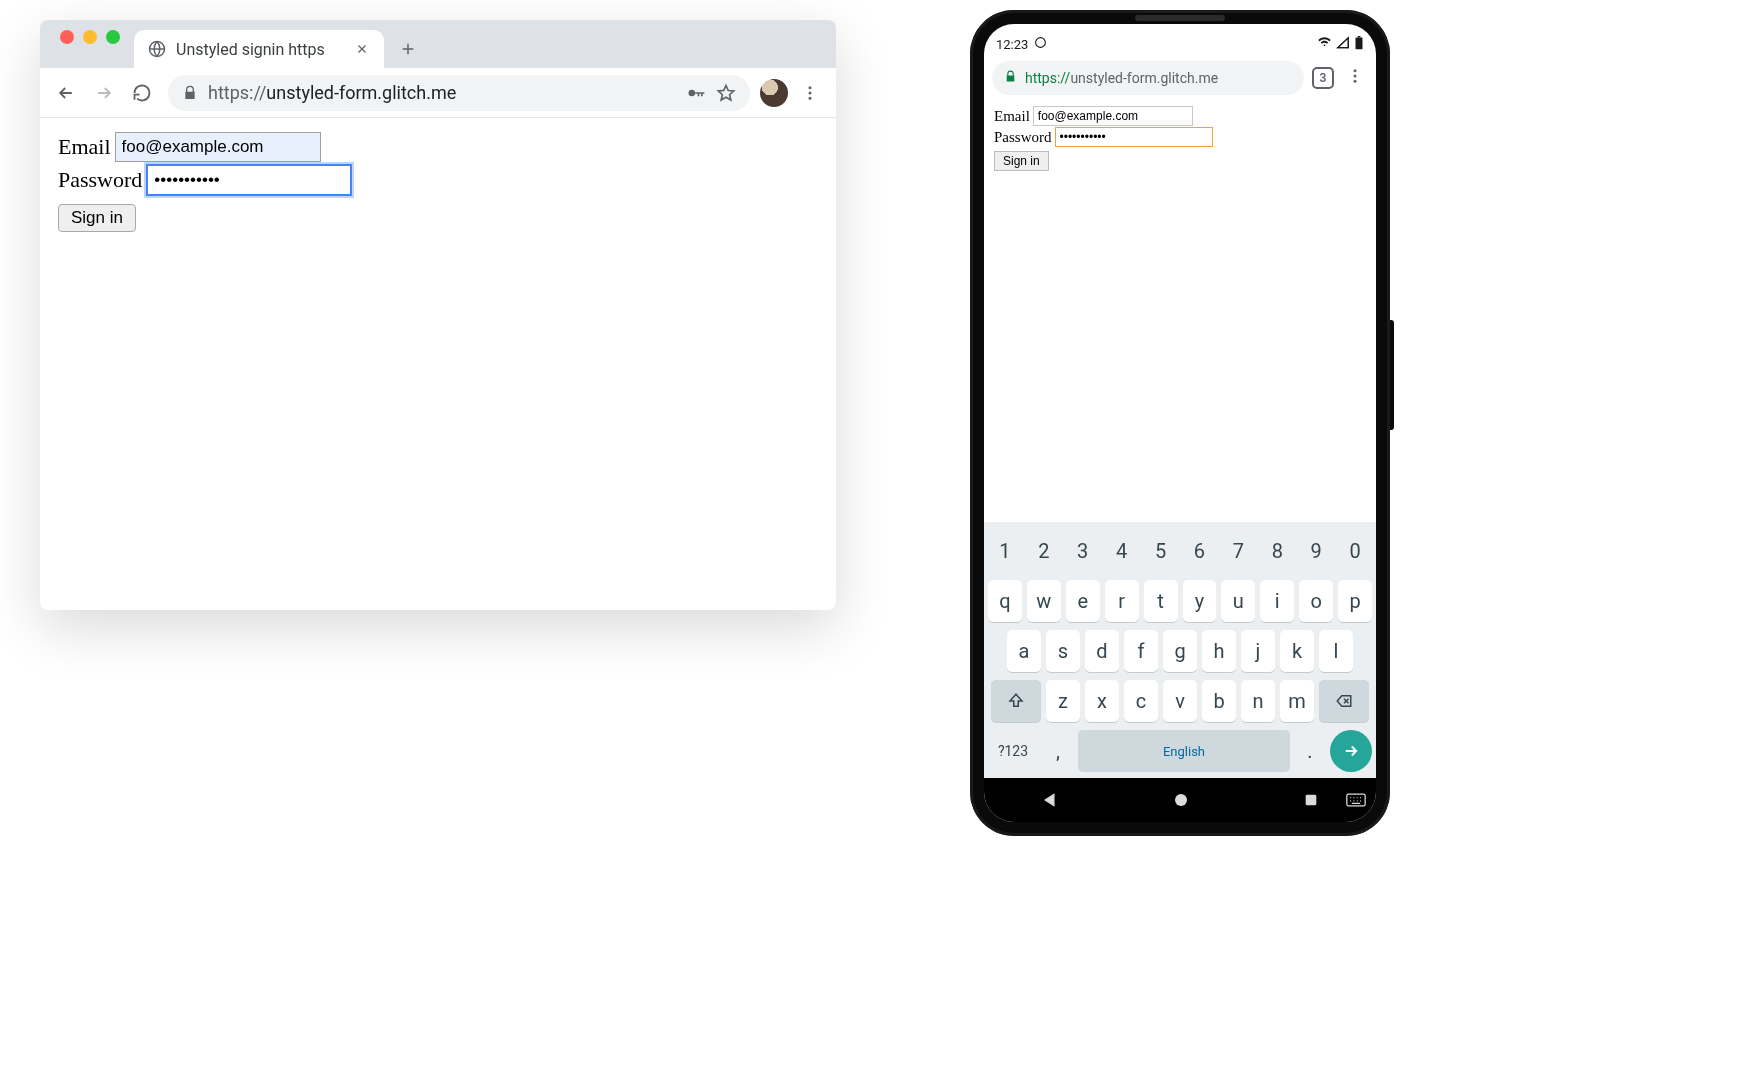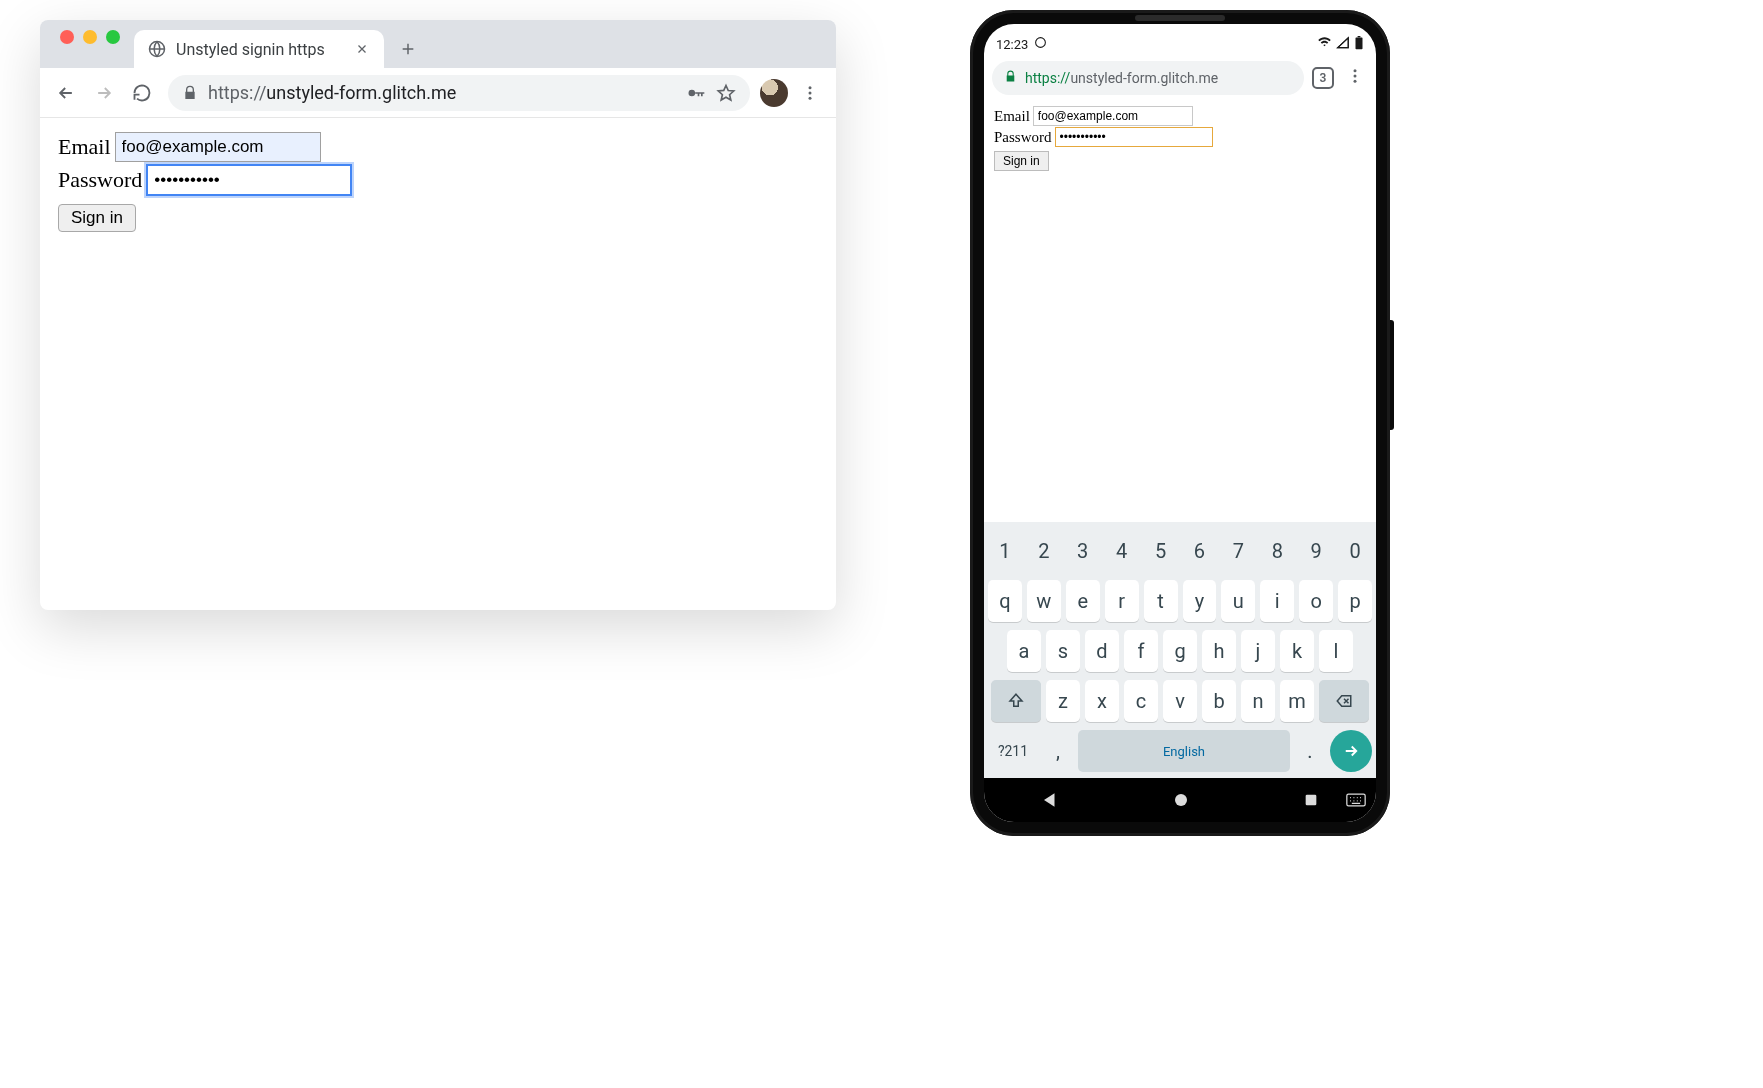--- a/index.html
+++ b/index.html
@@ -574,21 +574,21 @@
         <div class="key">n</div>
         <div class="key">m</div>
         <div class="key wide">
           <svg width="22" height="18" viewBox="0 0 24 24" fill="none" stroke="#37474f" stroke-width="2">
               <path d="M21 5H9L3 12l6 7h12V5z"></path>
               <path d="M12 9l6 6M18 9l-6 6"></path>
             </svg>
         </div>
       </div>
       <div class="kb-row bottom">
-        <div class="key sym">?211</div>
+        <div class="key sym">?123</div>
         <div class="key comma">,</div>
         <div class="key space">English</div>
         <div class="key dot">.</div>
         <div class="key enter">
           <svg width="18" height="18" viewBox="0 0 24 24" fill="none" stroke="#fff" stroke-width="2.5">
               <path d="M5 12h14M13 6l6 6-6 6"></path>
             </svg>
         </div>
       </div>
     </div>

